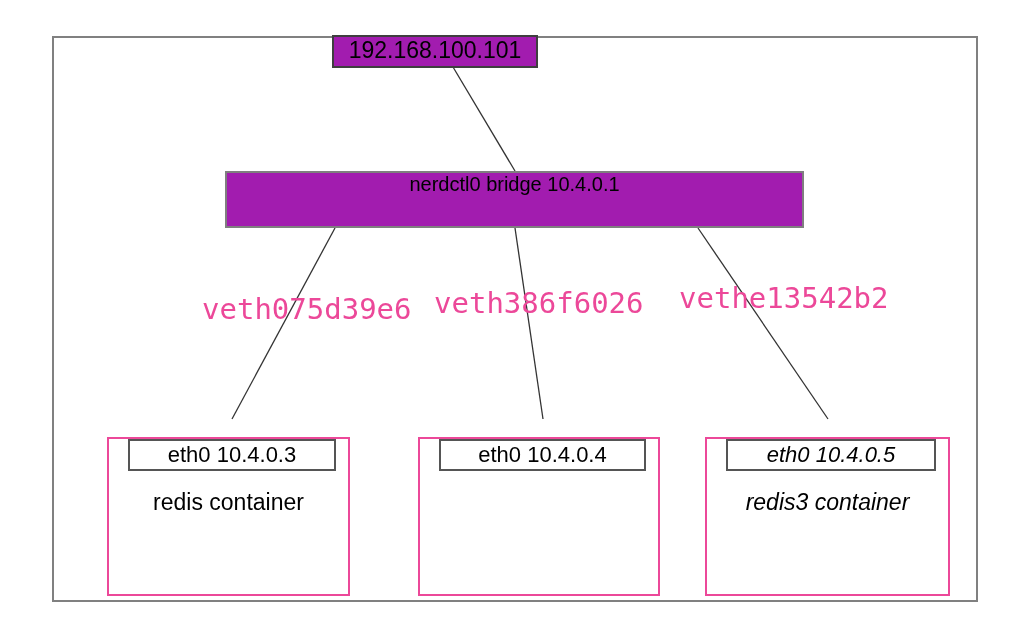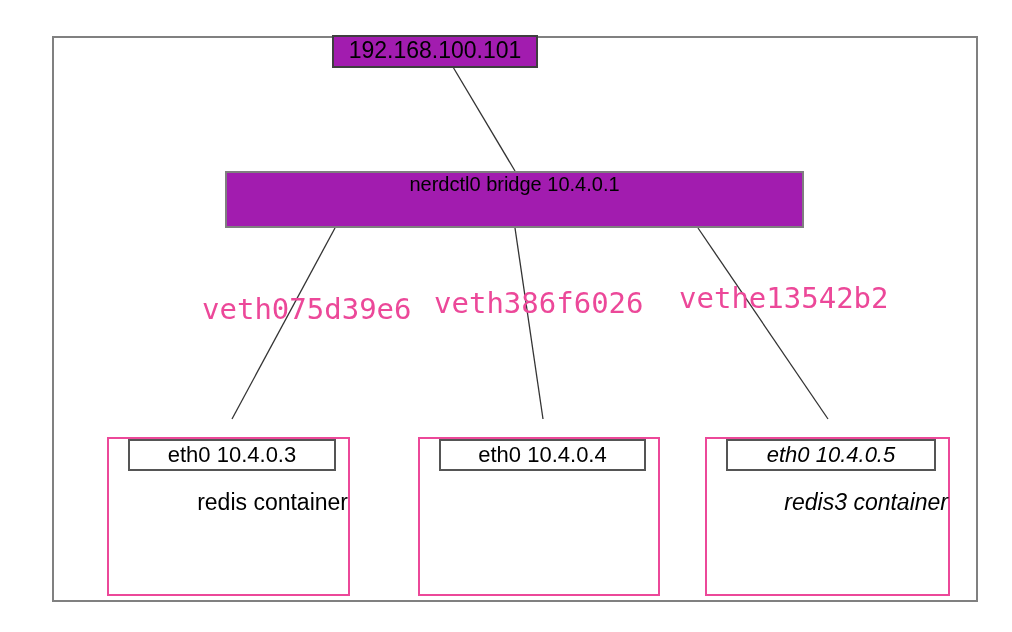--- a/index.html
+++ b/index.html
@@ -74,21 +74,21 @@
     background: #ffffff;
     display: flex;
     align-items: center;
     justify-content: center;
     font-size: 22px;
   }
   .container-name {
     position: absolute;
     left: 0; right: 0;
     top: 50px;
-    text-align: right;
+    text-align: center;
     font-size: 23px;
   }
 </style>
 </head>
 <body>
 
 <div class="stage">
 
   <div class="outer-border"></div>
 

